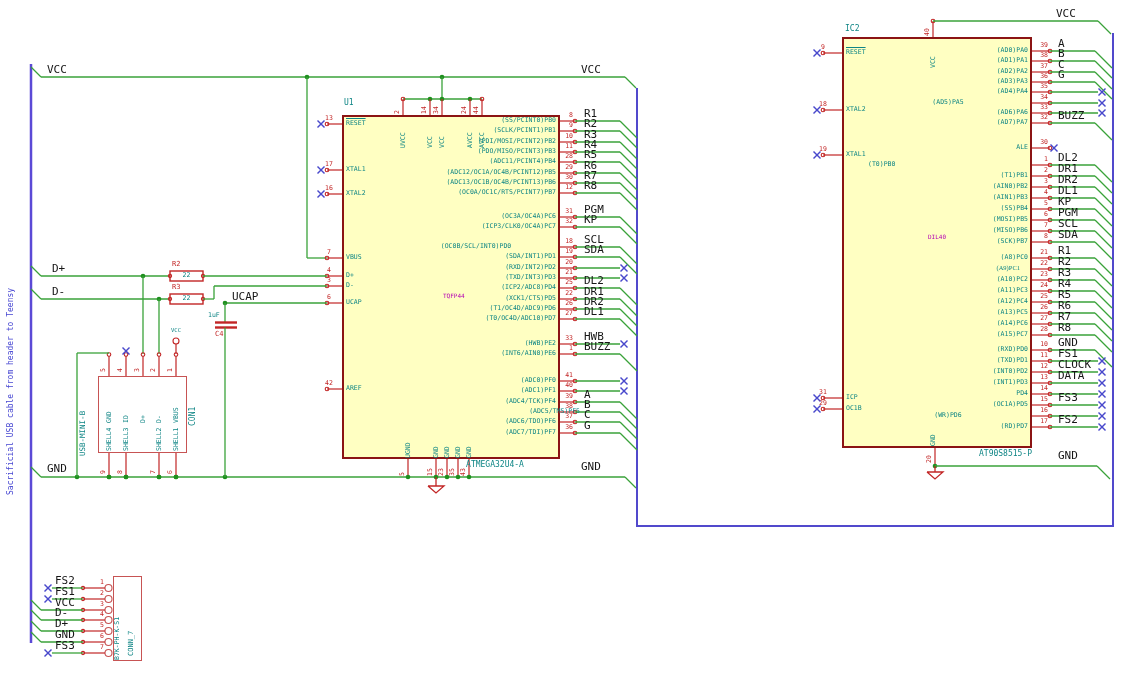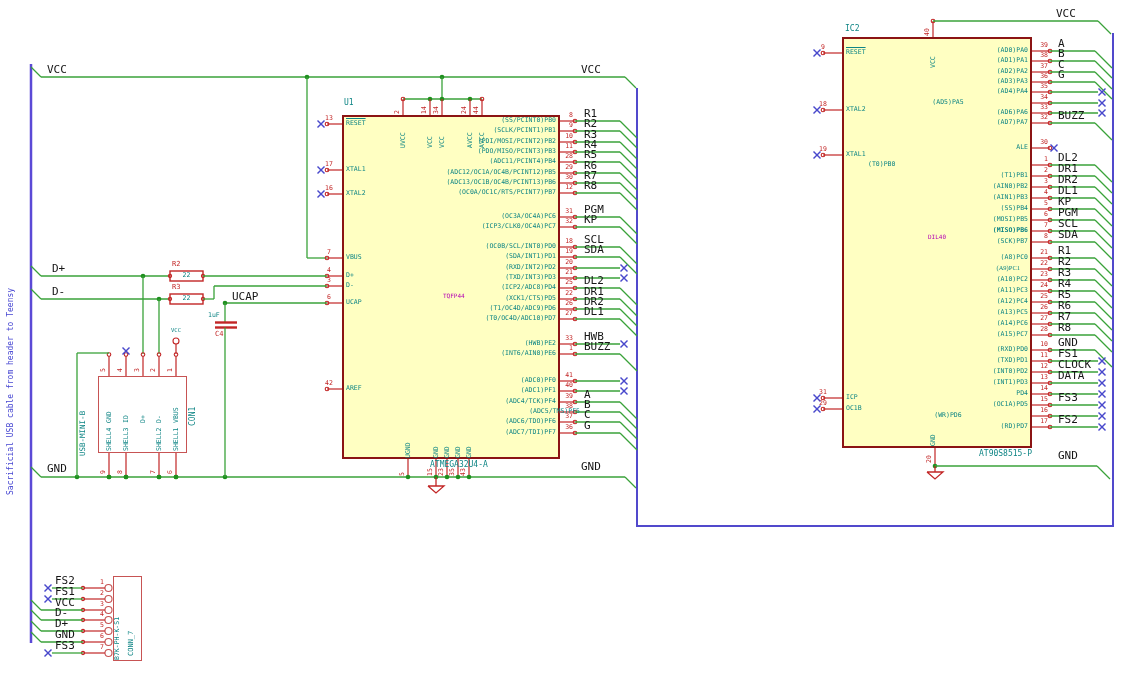--- a/index.html
+++ b/index.html
@@ -476,21 +476,21 @@
     <div class="t net" style="left:581px;top:64px">VCC</div>
     <div class="t net" style="left:52px;top:263px">D+</div>
     <div class="t net" style="left:52px;top:286px">D-</div>
     <div class="t net" style="left:232px;top:291px">UCAP</div>
     <div class="t net" style="left:47px;top:463px">GND</div>
     <div class="t net" style="left:581px;top:461px">GND</div>
     <div class="t net" style="left:1056px;top:8px">VCC</div>
     <div class="t net" style="left:1058px;top:450px">GND</div>
 
     <div class="t ref" style="left:344px;top:99px">U1</div>
-    <div class="t val" style="left:430px;top:461px;width:130px;text-align:left">ATMEGA32U4-A</div>
+    <div class="t val" style="left:430px;top:461px;width:130px;text-align:center">ATMEGA32U4-A</div>
     <div class="t fp" style="left:443px;top:293px">TQFP44</div>
     <div class="t ref" style="left:845px;top:25px">IC2</div>
     <div class="t val" style="left:902px;top:450px;width:130px;text-align:right">AT90S8515-P</div>
     <div class="t fp" style="left:928px;top:234px">DIL40</div>
     <div class="t ref vtext" style="left:188px;top:378px;height:48px">CON1</div>
     <div class="t val vtext" style="left:78px;top:376px;height:80px;font-size:7.5px">USB-MINI-B</div>
     <div class="t ref vtext" style="left:127px;top:583px;height:73px;font-size:7px">CONN_7</div>
     <div class="t val vtext" style="left:113px;top:577px;height:83px;font-size:6.5px">B7K-PH-K-S1</div>
     <div class="t refr" style="left:172px;top:261px">R2</div>
     <div class="t valt" style="left:170px;top:271.5px;width:33px;text-align:center">22</div>
@@ -559,21 +559,21 @@
       <div class="t pn" style="left: 553px; top: 184px; width: 20px; text-align: right;">12</div>
       <div class="t nm" style="left: 396px; top: 189px; width: 160px; text-align: right;">(OC0A/OC1C/RTS/PCINT7)PB7</div>
       <div class="t net" style="left: 584px; top: 180px;">R8</div>
       <div class="t pn" style="left: 553px; top: 208px; width: 20px; text-align: right;">31</div>
       <div class="t nm" style="left: 396px; top: 213px; width: 160px; text-align: right;">(OC3A/OC4A)PC6</div>
       <div class="t net" style="left: 584px; top: 204px;">PGM</div>
       <div class="t pn" style="left: 553px; top: 218px; width: 20px; text-align: right;">32</div>
       <div class="t nm" style="left: 396px; top: 223px; width: 160px; text-align: right;">(ICP3/CLK0/OC4A)PC7</div>
       <div class="t net" style="left: 584px; top: 214px;">KP</div>
       <div class="t pn" style="left: 553px; top: 238px; width: 20px; text-align: right;">18</div>
-      <div class="t nm" style="left: 396px; top: 243px; width: 160px; text-align: right;">(OC0B/SCL/INT0)PD0</div>
+      <div class="t nm" style="left: 396px; top: 243px; width: 160px; text-align: center;">(OC0B/SCL/INT0)PD0</div>
       <div class="t net" style="left: 584px; top: 234px;">SCL</div>
       <div class="t pn" style="left: 553px; top: 248px; width: 20px; text-align: right;">19</div>
       <div class="t nm" style="left: 396px; top: 253px; width: 160px; text-align: right;">(SDA/INT1)PD1</div>
       <div class="t net" style="left: 584px; top: 244px;">SDA</div>
       <div class="t pn" style="left: 553px; top: 259px; width: 20px; text-align: right;">20</div>
       <div class="t nm" style="left: 396px; top: 264px; width: 160px; text-align: right;">(RXD/INT2)PD2</div>
       <div class="t pn" style="left: 553px; top: 269px; width: 20px; text-align: right;">21</div>
       <div class="t nm" style="left: 396px; top: 274px; width: 160px; text-align: right;">(TXD/INT3)PD3</div>
       <div class="t pn" style="left: 553px; top: 279px; width: 20px; text-align: right;">25</div>
       <div class="t nm" style="left: 396px; top: 284px; width: 160px; text-align: right;">(ICP2/ADC8)PD4</div>
@@ -690,21 +690,21 @@
       <div class="t pn" style="left: 1028px; top: 189px; width: 20px; text-align: right;">4</div>
       <div class="t nm" style="left: 868px; top: 194px; width: 160px; text-align: right;">(AIN1)PB3</div>
       <div class="t net" style="left: 1058px; top: 185px;">DL1</div>
       <div class="t pn" style="left: 1028px; top: 200px; width: 20px; text-align: right;">5</div>
       <div class="t nm" style="left: 868px; top: 205px; width: 160px; text-align: right;">(SS)PB4</div>
       <div class="t net" style="left: 1058px; top: 196px;">KP</div>
       <div class="t pn" style="left: 1028px; top: 211px; width: 20px; text-align: right;">6</div>
       <div class="t nm" style="left: 868px; top: 216px; width: 160px; text-align: right;">(MOSI)PB5</div>
       <div class="t net" style="left: 1058px; top: 207px;">PGM</div>
       <div class="t pn" style="left: 1028px; top: 222px; width: 20px; text-align: right;">7</div>
-      <div class="t nm" style="left: 868px; top: 227px; width: 160px; text-align: right; font-weight: bold;">(MISO)PB6</div>
+      <div class="t nm" style="left: 868px; top: 227px; width: 160px; text-align: right;">(MISO)PB6</div>
       <div class="t net" style="left: 1058px; top: 218px;">SCL</div>
       <div class="t pn" style="left: 1028px; top: 233px; width: 20px; text-align: right;">8</div>
       <div class="t nm" style="left: 868px; top: 238px; width: 160px; text-align: right;">(SCK)PB7</div>
       <div class="t net" style="left: 1058px; top: 229px;">SDA</div>
       <div class="t pn" style="left: 1028px; top: 249px; width: 20px; text-align: right;">21</div>
       <div class="t nm" style="left: 868px; top: 254px; width: 160px; text-align: right;">(A8)PC0</div>
       <div class="t net" style="left: 1058px; top: 245px;">R1</div>
       <div class="t pn" style="left: 1028px; top: 260px; width: 20px; text-align: right;">22</div>
       <div class="t nm" style="left: 860px; top: 265px; width: 160px; text-align: right; font-family: Liberation Serif, serif;">(A9)PC1</div>
       <div class="t net" style="left: 1058px; top: 256px;">R2</div>

